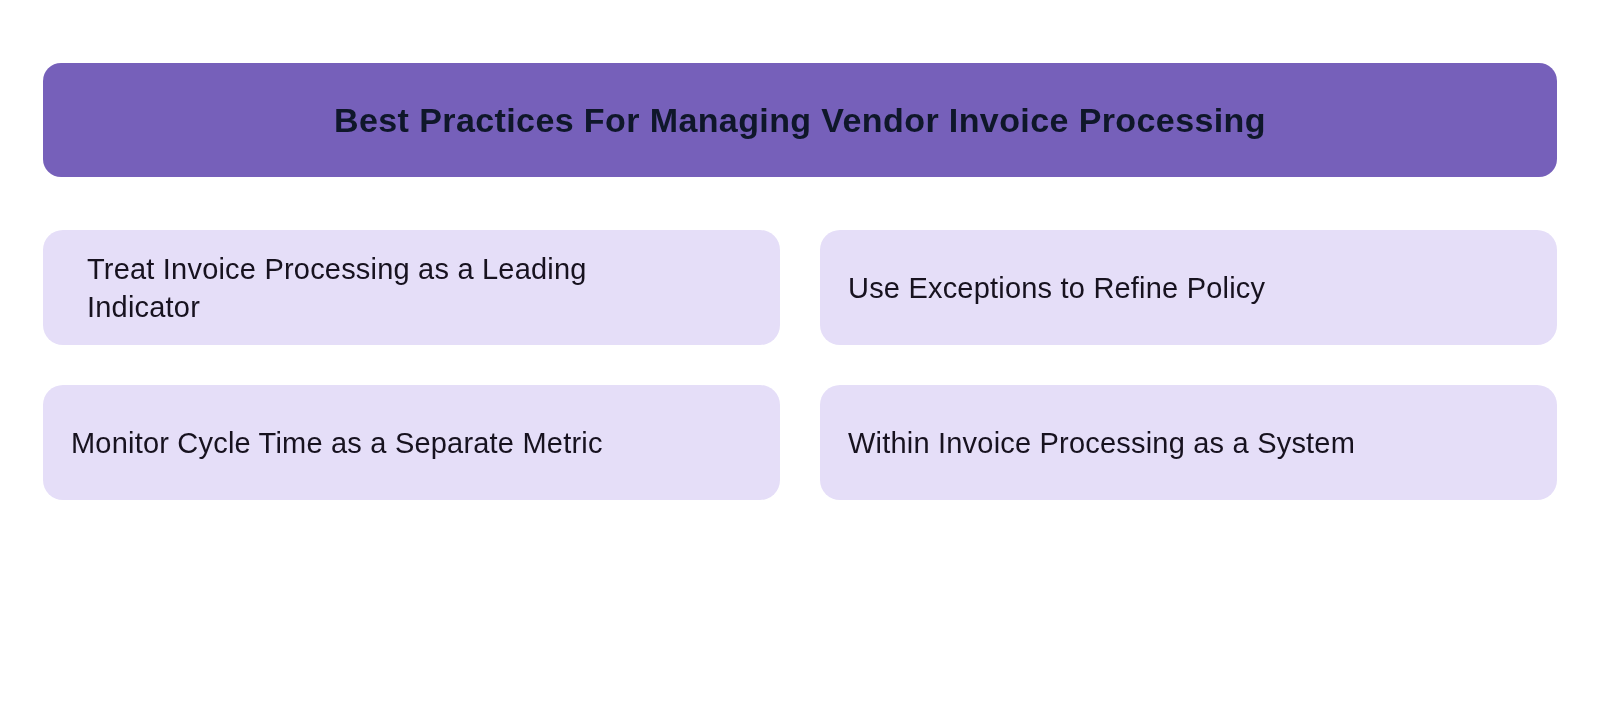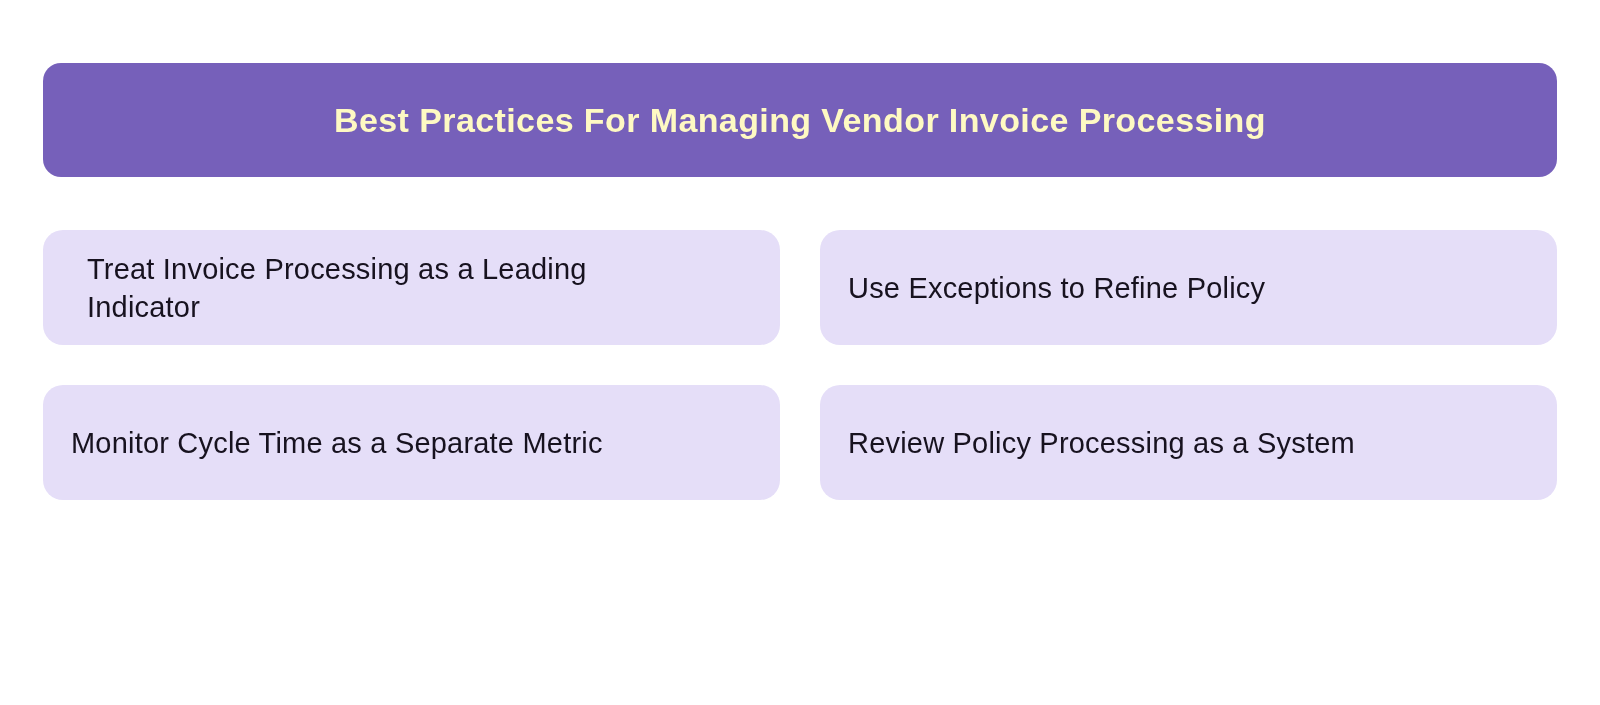--- a/index.html
+++ b/index.html
@@ -20,21 +20,21 @@
     width: 100%;
     height: 114px;
     background: #7660BA;
     border-radius: 18px;
     display: flex;
     align-items: center;
     justify-content: center;
     margin-bottom: 53px;
   }
   .header-title {
-    color: #fef9c3;
+    color: #0f172a;
     font-size: 34px;
     font-weight: 700;
     letter-spacing: 0.4px;
     text-align: center;
     line-height: 1.2;
   }
   .cards-grid {
     display: grid;
     grid-template-columns: 1fr 1fr;
     column-gap: 23px;
@@ -81,18 +81,18 @@
       <div class="card-label">Use Exceptions to Refine Policy</div>
     </div>
 
 
     <div class="practice-card right">
       <div class="card-label">Monitor Cycle Time as a Separate Metric</div>
     </div>
 
 
     <div class="practice-card right">
-      <div class="card-label">Review Policy Processing as a System</div>
+      <div class="card-label">Within Invoice Processing as a System</div>
     </div>
 
   </div>
 
 </div>
 
 </body></html>

